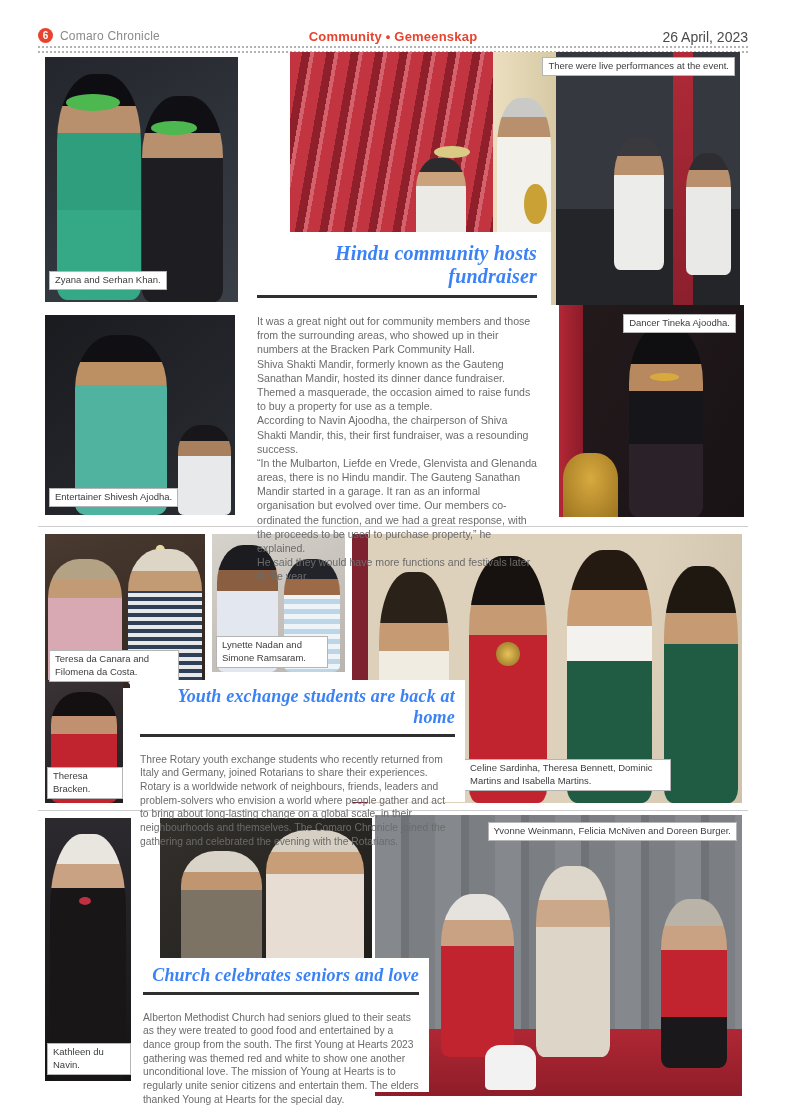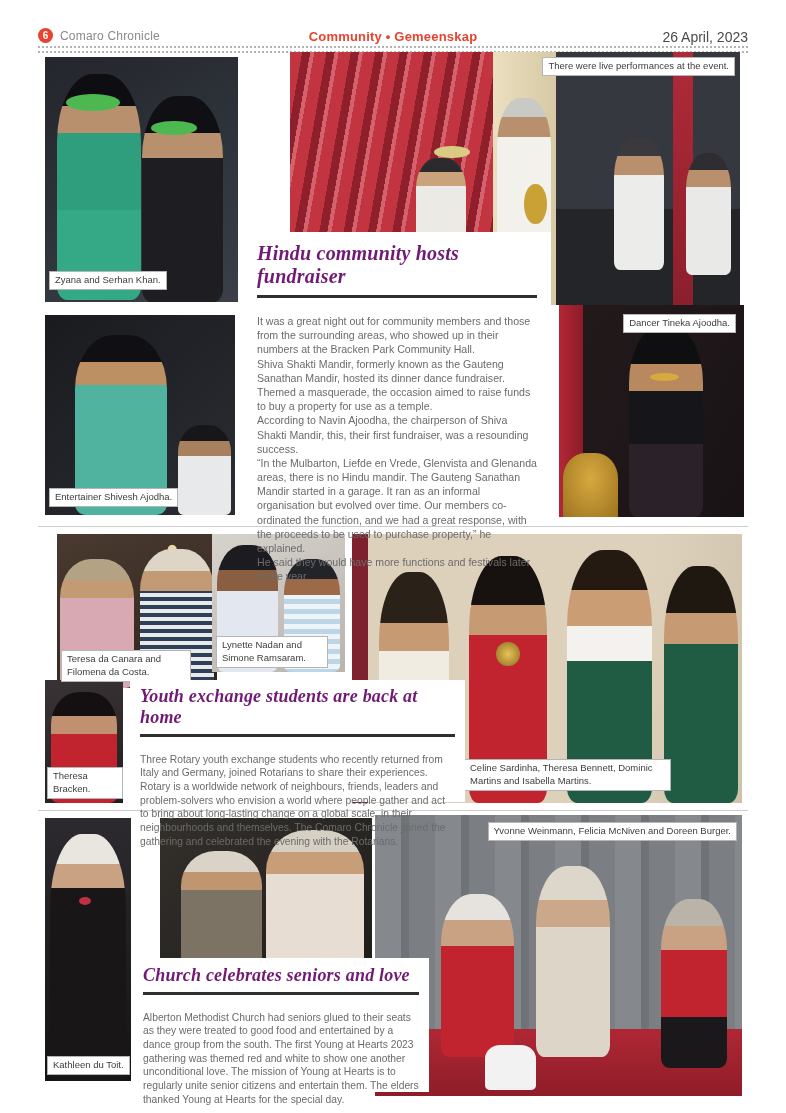--- a/index.html
+++ b/index.html
@@ -33,21 +33,21 @@
              linear-gradient(160deg,#4a3a30,#2e241e);}
   .ph-lynette{background:linear-gradient(150deg,#d6d2cc,#b9b4ad);}
   .ph-group{background:linear-gradient(100deg,#ded1bc 0 70%,#cfc2ab 100%);}
   .ph-theresa{background:linear-gradient(160deg,#3a3336,#221e20);}
   .ph-kathleen{background:linear-gradient(180deg,#2c2a2e,#141316);}
   .ph-salome{background:linear-gradient(140deg,#33302c,#1f1d1a);}
   .ph-yvonne{background:#6f7378;}
   
   .article{position:absolute;background:#ffffff;z-index:10;box-sizing:border-box;}
   .headline{font-family:"Liberation Serif",serif;font-style:italic;font-weight:700;
-            color:#701a75;letter-spacing:.2px;}
+            color:#3b82f6;letter-spacing:.2px;text-align:right;}
   .head-rule{height:3px;background:#2f2f2f;}
   .body-text{color:#6b6b6b;white-space:pre-line;margin-top:16px;}
   .art-hindu{left:243px;top:232px;width:308px;height:288px;padding:10px 14px;}
   .art-hindu .headline{font-size:20px;}
   .art-hindu .head-rule{margin:7px 0 9px;}
   .art-hindu .body-text{font-size:10.6px;line-height:1.34;}
   .art-youth{left:130px;top:680px;width:335px;height:122px;padding:6px 10px;}
   .art-youth .headline{font-size:18px;}
   .art-youth .head-rule{margin:6px 0 7px;height:2.5px;}
   .art-youth .body-text{font-size:10.3px;line-height:1.33;}
@@ -111,21 +111,21 @@
     <div class="body-text">It was a great night out for community members and those from the surrounding areas, who showed up in their numbers at the Bracken Park Community Hall.
 Shiva Shakti Mandir, formerly known as the Gauteng Sanathan Mandir, hosted its dinner dance fundraiser.
 Themed a masquerade, the occasion aimed to raise funds to buy a property for use as a temple.
 According to Navin Ajoodha, the chairperson of Shiva Shakti Mandir, this, their first fundraiser, was a resounding success.
 “In the Mulbarton, Liefde en Vrede, Glenvista and Glenanda areas, there is no Hindu mandir. The Gauteng Sanathan Mandir started in a garage. It ran as an informal organisation but evolved over time. Our members co-ordinated the function, and we had a great response, with the proceeds to be used to purchase property,” he explained.
 He said they would have more functions and festivals later in the year.</div>
   </div>
 
   <div class="divider" style="top:526px"></div>
 
-  <div class="photo ph-teresa" style="left:57px;top:534px;width:160px;height:154px">
+  <div class="photo ph-teresa" style="left:45px;top:534px;width:160px;height:154px">
     <div class="person" style="left:2%;top:16%;width:46%;height:84%;background:linear-gradient(180deg,#b4a284 0 16%,#c29b74 16% 30%,#d8a9b2 30% 100%)"></div>
     <div class="person" style="left:52%;top:10%;width:46%;height:90%;background:linear-gradient(180deg,#ddd5c6 0 16%,#c29b74 16% 30%,rgba(0,0,0,0) 30%),repeating-linear-gradient(180deg,#2e3f58 0 4px,#e9e9e9 4px 8px)"></div>
     <div class="caption" style="left:4px;bottom:6px;width:118px">Teresa da Canara and Filomena da Costa.</div>
   </div>
 
   <div class="photo ph-lynette" style="left:212px;top:534px;width:133px;height:138px">
     <div class="person" style="left:4%;top:8%;width:46%;height:92%;background:linear-gradient(180deg,#1c1c20 0 20%,#8a5f41 20% 36%,#e3e7ef 36% 100%)"></div>
     <div class="person" style="left:54%;top:18%;width:42%;height:82%;background:linear-gradient(180deg,#23232a 0 18%,#9c6a47 18% 32%,rgba(0,0,0,0) 32%),repeating-linear-gradient(180deg,#bcd6e8 0 5px,#eef4f8 5px 10px)"></div>
     <div class="caption" style="left:4px;bottom:4px;width:100px">Lynette Nadan and Simone Ramsaram.</div>
   </div>
@@ -149,21 +149,21 @@
     <div class="headline">Youth exchange students are back at home</div>
     <div class="head-rule"></div>
     <div class="body-text">Three Rotary youth exchange students who recently returned from Italy and Germany, joined Rotarians to share their experiences. Rotary is a worldwide network of neighbours, friends, leaders and problem-solvers who envision a world where people gather and act to bring about long-lasting change on a global scale, in their neighbourhoods and themselves. The Comaro Chronicle joined the gathering and celebrated the evening with the Rotarians.</div>
   </div>
 
   <div class="divider" style="top:810px"></div>
 
   <div class="photo ph-kathleen" style="left:45px;top:818px;width:86px;height:263px">
     <div class="person" style="left:6%;top:6%;width:88%;height:94%;background:linear-gradient(180deg,#e9e6e0 0 12%,#c9a183 12% 22%,#191618 22% 100%)"></div>
     <div class="disc" style="left:40%;top:30%;width:14%;height:3%;background:#c13040"></div>
-    <div class="caption" style="left:2px;bottom:6px">Kathleen du Toit.</div>
+    <div class="caption" style="left:2px;bottom:6px">Kathleen du Navin.</div>
   </div>
 
   <div class="photo ph-salome" style="left:160px;top:818px;width:212px;height:148px">
     <div class="person" style="left:10%;top:22%;width:38%;height:78%;background:linear-gradient(180deg,#d9d3c8 0 18%,#bf9670 18% 34%,#7d7364 34% 100%)"></div>
     <div class="person" style="left:50%;top:8%;width:46%;height:92%;background:linear-gradient(180deg,#d6cfc4 0 16%,#c89e78 16% 32%,#e7ddd3 32% 100%)"></div>
   </div>
 
   <div class="photo ph-yvonne" style="left:375px;top:815px;width:367px;height:281px">
     <div class="fx" style="left:0;top:0;width:100%;height:76%;background:repeating-linear-gradient(90deg,#85898e 0 26px,#6f7378 26px 34px,#7b7f84 34px 60px)"></div>
     <div class="fx" style="left:0;bottom:0;width:100%;height:24%;background:linear-gradient(180deg,#b02734,#8e1d29)"></div>

